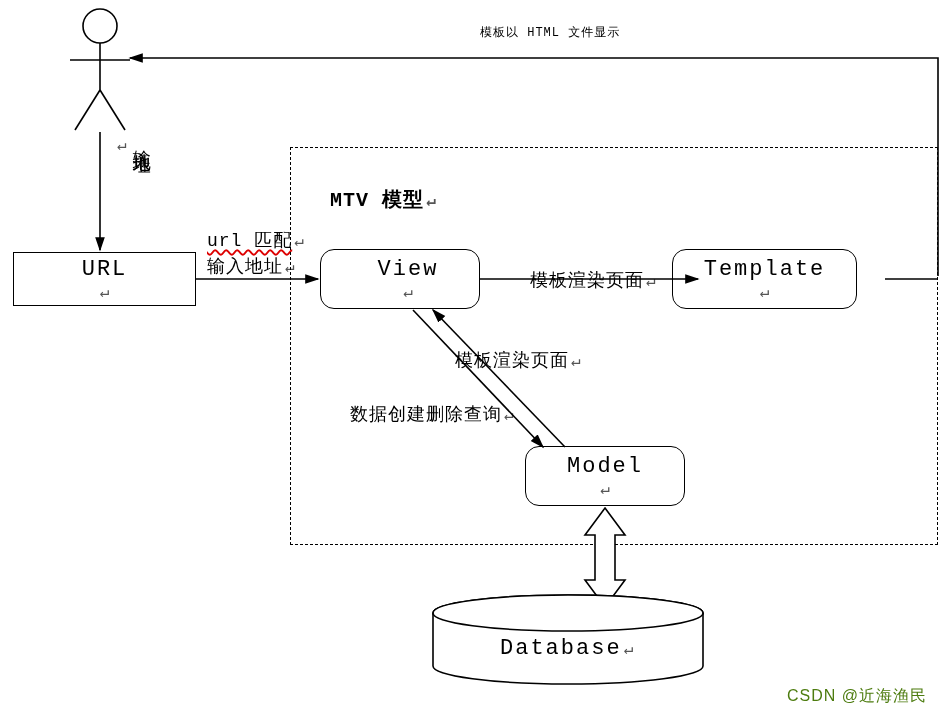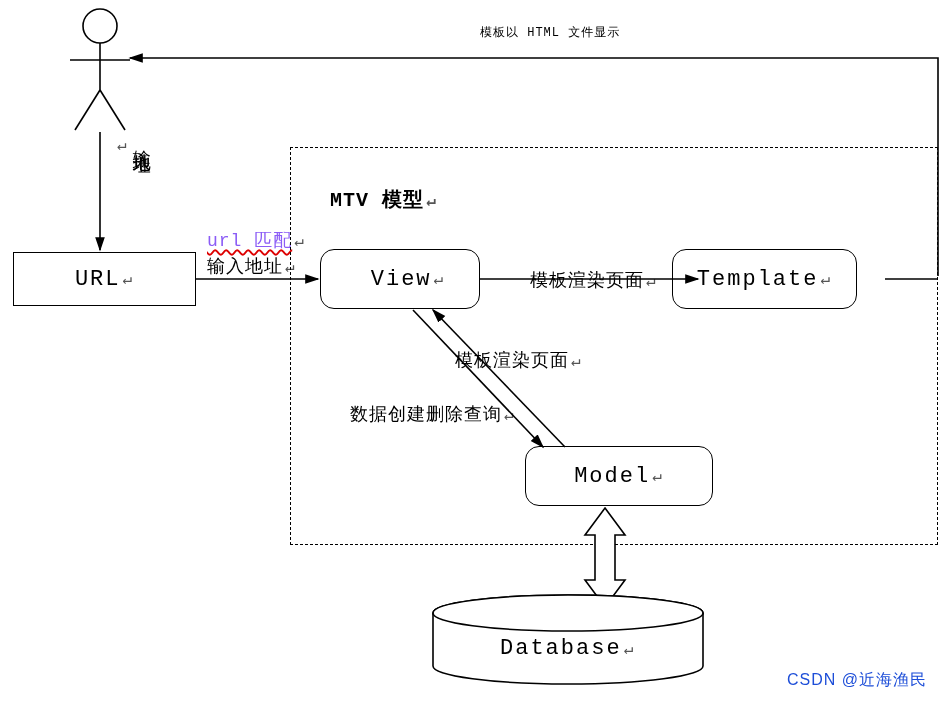--- a/index.html
+++ b/index.html
@@ -15,46 +15,47 @@
   .box {
     position: absolute;
     border: 1.5px solid #000;
     background: #fff;
     display: flex;
     align-items: center;
     justify-content: center;
     font-size: 22px;
     letter-spacing: 2px;
     box-sizing: border-box;
+    flex-direction: column;
   }
   .rbox { border-radius: 14px; }
   .label {
     position: absolute;
     font-size: 18px;
     letter-spacing: 1px;
     white-space: nowrap;
   }
   .vlabel {
     writing-mode: vertical-rl;
     letter-spacing: 2px;
   }
   .dashed {
     position: absolute;
     border: 1.5px dashed #000;
     box-sizing: border-box;
   }
   .ret { font-size: 16px; color: #555; margin-left: 2px; }
-  .redwavy { color: #8b5cf6; text-decoration: wavy underline #d00 1.5px; text-underline-offset: 3px; }
+  .redwavy { color: #000000; text-decoration: wavy underline #d00 1.5px; text-underline-offset: 3px; }
   svg.overlay { position: absolute; left: 0; top: 0; width: 952px; height: 707px; pointer-events: none; }
   .watermark {
     position: absolute;
     right: 25px;
-    bottom: 16px;
+    bottom: 0;
     font-size: 16px;
-    color: #1d4ed8;
+    color: #4d7c0f;
     letter-spacing: 1px;
     font-family: "SimSun", sans-serif;
   }
 </style>
 </head>
 <body>
 <div class="canvas">
 
   <svg class="overlay">
     <circle cx="100" cy="26" r="17" fill="none" stroke="#000" stroke-width="1.6"></circle>
@@ -122,21 +123,21 @@
     <span>模板渲染页面</span><span class="ret">↵</span>
   </div>
   <svg class="overlay">
     <line x1="480" y1="279" x2="698" y2="279" stroke="#000" stroke-width="1.6" marker-end="url(#arr)"></line>
   </svg>
 
   <svg class="overlay">
     <line x1="885" y1="279" x2="938" y2="279" stroke="#000" stroke-width="1.6"></line>
   </svg>
 
-  <div class="box rbox" style="left:525px; top:446px; width:188px; height:60px;">
+  <div class="box rbox" style="left:525px; top:446px; width:160px; height:60px;">
     <span>Model</span>
       <span class="ret">↵</span>
   </div>
 
   <div class="label" style="left:455px; top:348px;">
     <span>模板渲染页面</span><span class="ret">↵</span>
   </div>
   <div class="label" style="left:350px; top:402px;">
     <span>数据创建删除查询</span><span class="ret">↵</span>
   </div>

